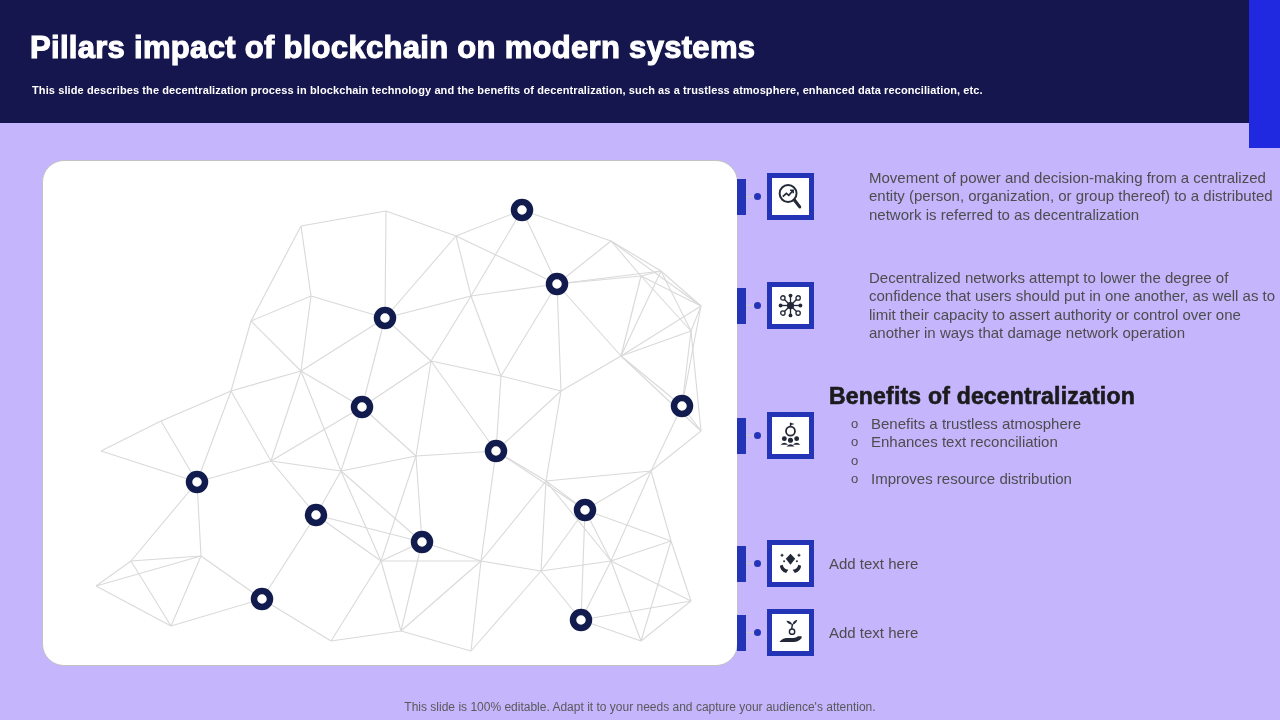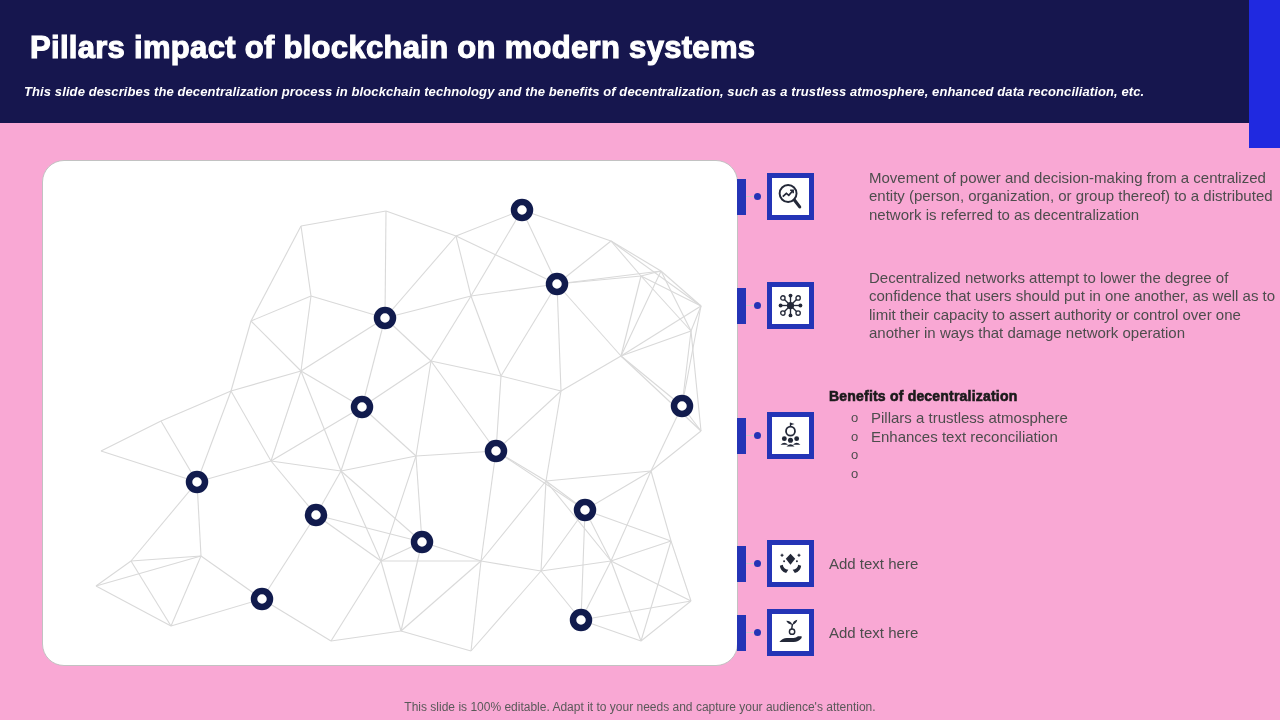--- a/index.html
+++ b/index.html
@@ -3,21 +3,21 @@
 <meta charset="utf-8">
 <style>
   * { margin: 0; padding: 0; box-sizing: border-box; }
   html, body { background: #ffffff; }
   body { font-family: "Liberation Sans", sans-serif; }
 
   .slide {
     position: relative;
     width: 1280px;
     height: 720px;
-    background: #f9a8d4;
+    background: #c4b5fd;
     overflow: hidden;
   }
 
   
   .header {
     position: absolute;
     left: 0; top: 0;
     width: 1280px; height: 123px;
     background: #16164e;
   }
@@ -26,27 +26,26 @@
     left: 30px; top: 30px;
     width: 1180px;
     color: #ffffff;
     font-size: 31px;
     font-weight: 700;
     letter-spacing: 0.3px;
     -webkit-text-stroke: 1.1px #ffffff;
   }
   .subtitle {
     position: absolute;
-    left: 24px; top: 84px;
+    left: 32px; top: 84px;
     width: 1190px;
     color: #ffffff;
-    font-size: 13px;
+    font-size: 11px;
     font-weight: 700;
     letter-spacing: 0.1px;
-    font-style: italic;
   }
   .accent-strip {
     position: absolute;
     right: 0; top: 0;
     width: 31px; height: 148px;
     background: #2029e0;
   }
 
   
   .panel {
@@ -108,21 +107,21 @@
   .placeholder-text {
     width: 432px;
     color: #4d4d4d;
     font-size: 15px;
     line-height: 18px;
   }
 
   .benefits-block { width: 440px; }
   .benefits-heading {
     color: #1b1b1b;
-    font-size: 14px;
+    font-size: 23px;
     font-weight: 700;
     letter-spacing: 0.2px;
     -webkit-text-stroke: 0.6px #1b1b1b;
     margin-bottom: 5px;
   }
   .bullet-list { list-style: none; }
   .bullet-list li {
     display: flex;
     color: #4d4d4d;
     font-size: 15px;
@@ -388,31 +387,32 @@
           <circle cx="12" cy="15.9" r="2.1"></circle>
           <path d="M8.7 21.2 q3.3 -3.8 6.6 0 z"></path>
         </g>
       </svg>
     </div>
     <div class="benefits-block">
       <div class="benefits-heading">Benefits of decentralization</div>
       <ul class="bullet-list">
         <li>
           <span class="bullet-marker">o</span>
-          <span>Pillars a trustless atmosphere</span>
+          <span>Benefits a trustless atmosphere</span>
         </li>
         <li>
           <span class="bullet-marker">o</span>
           <span>Enhances text reconciliation</span>
         </li>
         <li>
           <span class="bullet-marker">o</span>
         </li>
         <li>
           <span class="bullet-marker">o</span>
+          <span>Improves resource distribution</span>
         </li>
       </ul>
     </div>
   </div>
 
   <div class="row row-4">
     <div class="tick"></div>
     <div class="link-line"></div>
     <div class="dot"></div>
     <div class="icon-frame">

